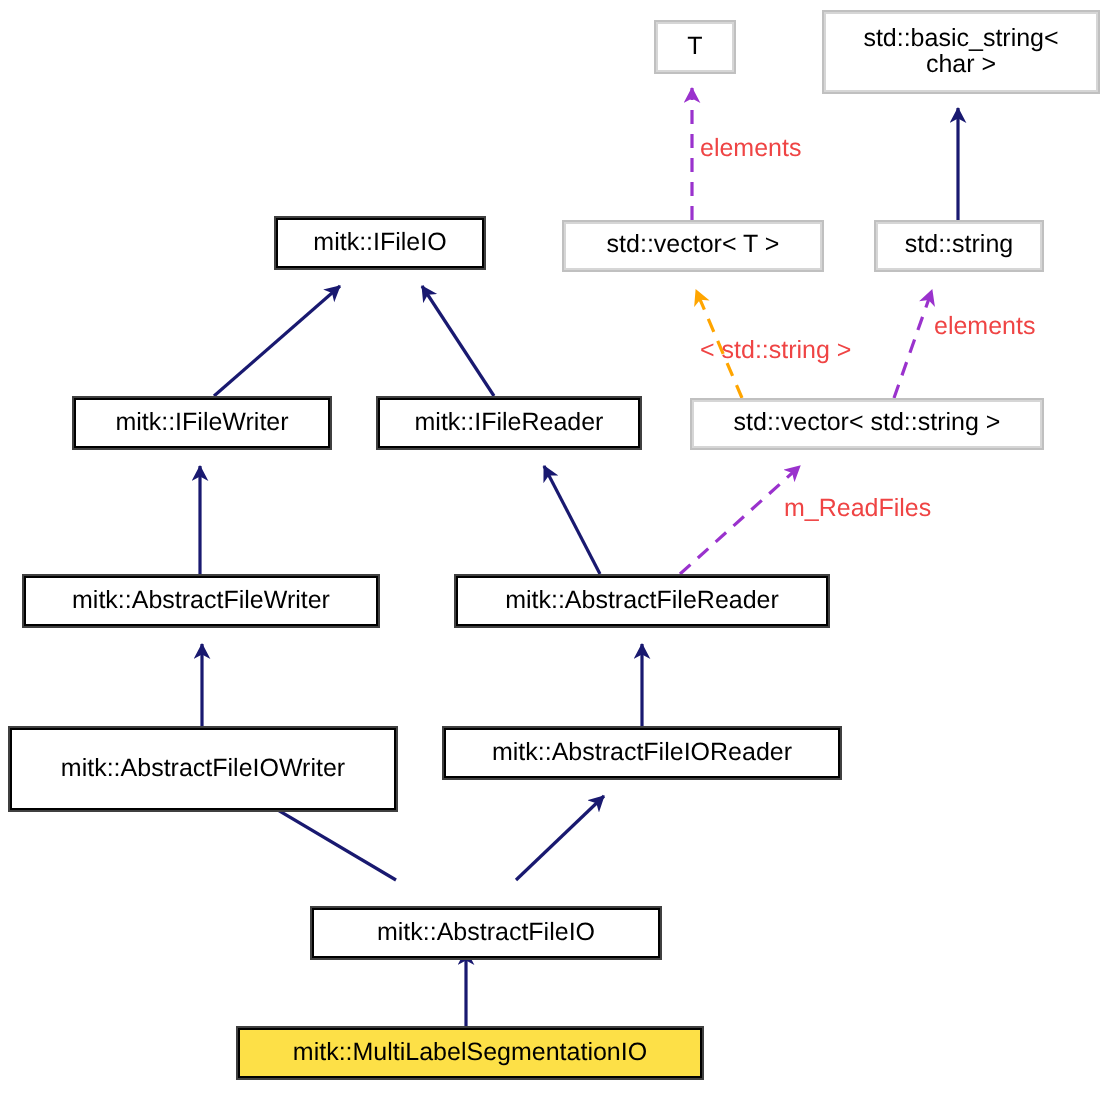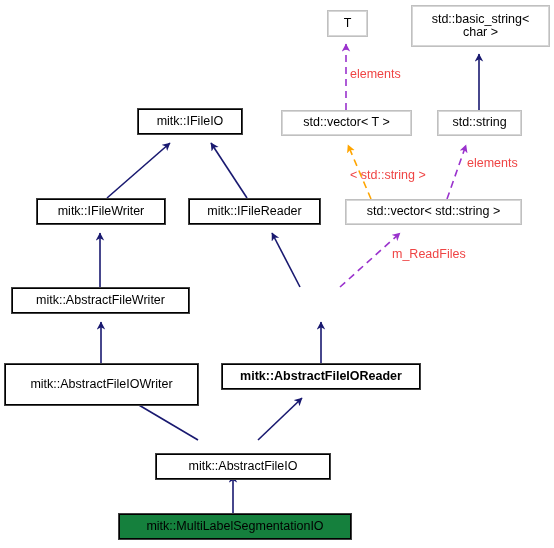--- a/index.html
+++ b/index.html
@@ -58,21 +58,21 @@
     height: 100%;
     display: flex;
     align-items: center;
     justify-content: center;
     box-sizing: border-box;
   }
   .node.highlight {
     background: #bfbfbf;
   }
   .node.highlight .inner {
-    background: #15803d;
+    background: #fde047;
   }
   .edge-label {
     position: absolute;
     font-family: "Liberation Sans", sans-serif;
     font-size: 12.5px;
     color: #ef4444;
     white-space: pre;
   }
 </style>
 </head>
@@ -180,26 +180,29 @@
   </div>
 
   <div class="node solid" style="left:188px; top:198px; width:133px; height:27px;">
     <span class="inner"><span>mitk::IFileReader</span></span>
   </div>
 
   <div class="node solid" style="left:11px; top:287px; width:179px; height:27px;">
     <span class="inner"><span>mitk::AbstractFileWriter</span></span>
   </div>
 
+  <div class="node solid" style="left:227px; top:287px; width:188px; height:27px;">
+    <span class="inner"><span>mitk::AbstractFileReader</span></span>
+  </div>
 
   <div class="node solid" style="left:4px; top:363px; width:195px; height:43px;">
     <span class="inner"><span>mitk::AbstractFileIOWriter</span></span>
   </div>
 
-  <div class="node solid" style="left:221px; top:363px; width:200px; height:27px;font-weight:bold;">
+  <div class="node solid" style="left:221px; top:363px; width:200px; height:27px;">
     <span class="inner"><span>mitk::AbstractFileIOReader</span></span>
   </div>
 
   <div class="node solid" style="left:155px; top:453px; width:176px; height:27px;">
     <span class="inner"><span>mitk::AbstractFileIO</span></span>
   </div>
 
   <div class="node solid highlight" style="left:118px; top:513px; width:234px; height:27px;">
     <span class="inner"><span>mitk::MultiLabelSegmentationIO</span></span>
   </div>

